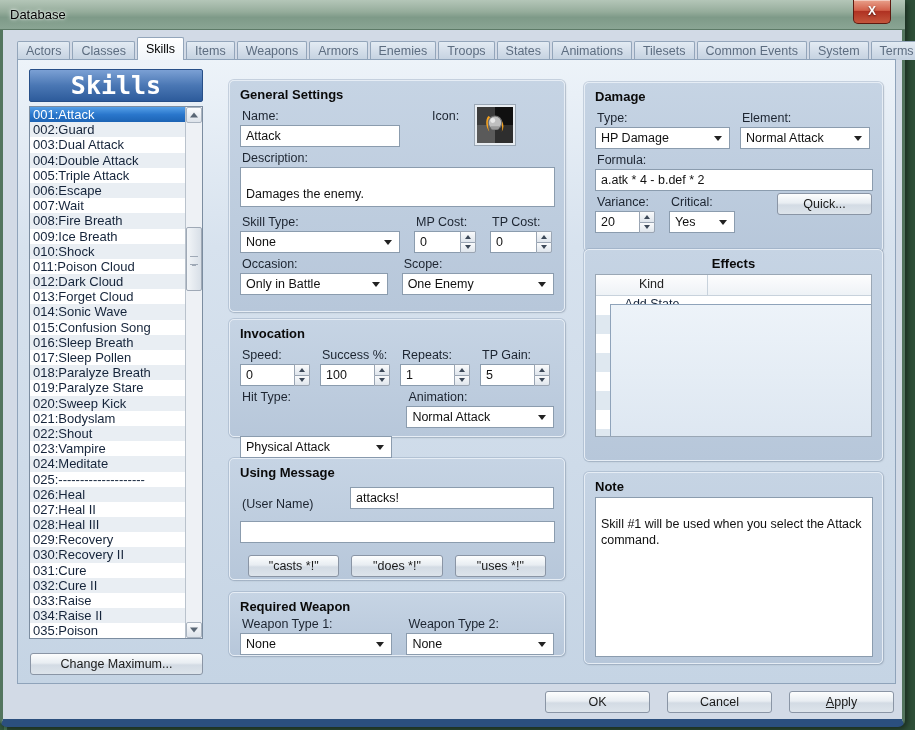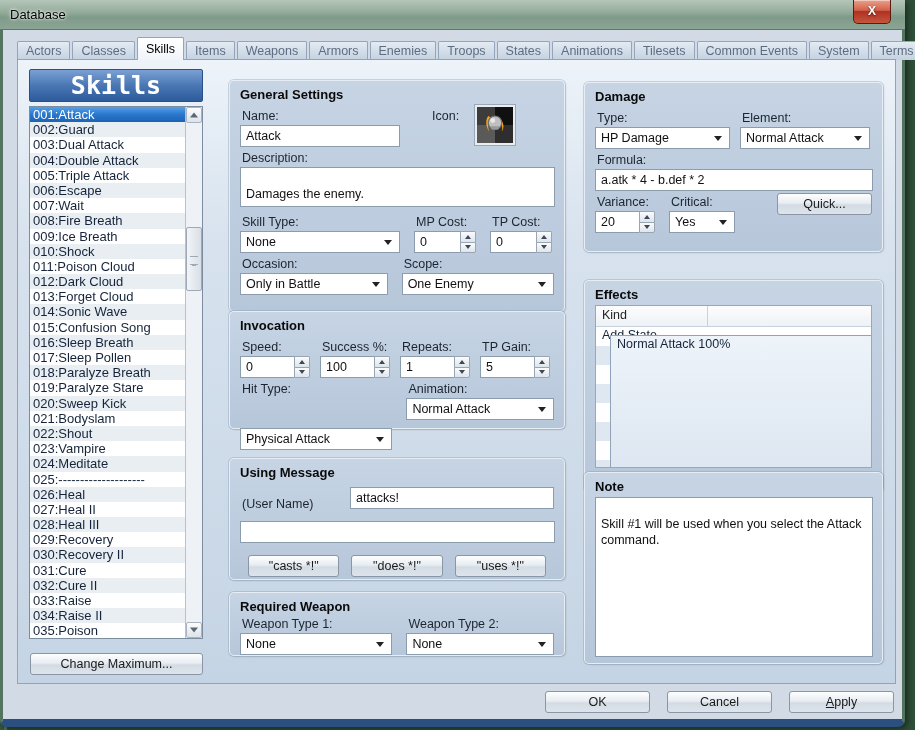--- a/index.html
+++ b/index.html
@@ -345,21 +345,21 @@
           <div class="col" style="width:160px;">
             <div class="lbl">Scope:</div>
             <div class="dd">
               <span>One Enemy</span>
               <span class="dd-arrow"></span>
             </div>
           </div>
         </div>
       </div>
 
-      <div class="gbox" style="left:211px; top:251px; width:336px; height:118px;">
+      <div class="gbox" style="left:211px; top:259px; width:336px; height:118px;">
         <div class="gbox-title">Invocation</div>
         <div class="row" style="gap:10px;">
           <div class="col" style="width:70px;">
             <div class="lbl">Speed:</div>
             <div class="spinner">
               <input type="text" value="0" style="">
               <div class="spin-btns">
                 <div class="spin-b up">
                     <span class="tri t-up"></span>
                   </div>
@@ -504,21 +504,21 @@
             <div class="lbl">Critical:</div>
             <div class="dd">
               <span>Yes</span>
               <span class="dd-arrow"></span>
             </div>
           </div>
           <button class="btn" style="position:absolute; right:0; top:2px; width:95px;">Quick...</button>
         </div>
       </div>
 
-      <div class="gbox" style="left:566px; top:220px; width:299px; height:212px;">
+      <div class="gbox" style="left:566px; top:189px; width:299px; height:212px;text-align:center;">
         <div class="gbox-title">Effects</div>
         <div class="etable">
           <div class="ehead">
             <div class="ecell kind">Kind</div>
             <div class="ecell content">Content</div>
           </div>
           <div>
 
           <div class="erow">
               <div class="ecell kind">Add State</div>

